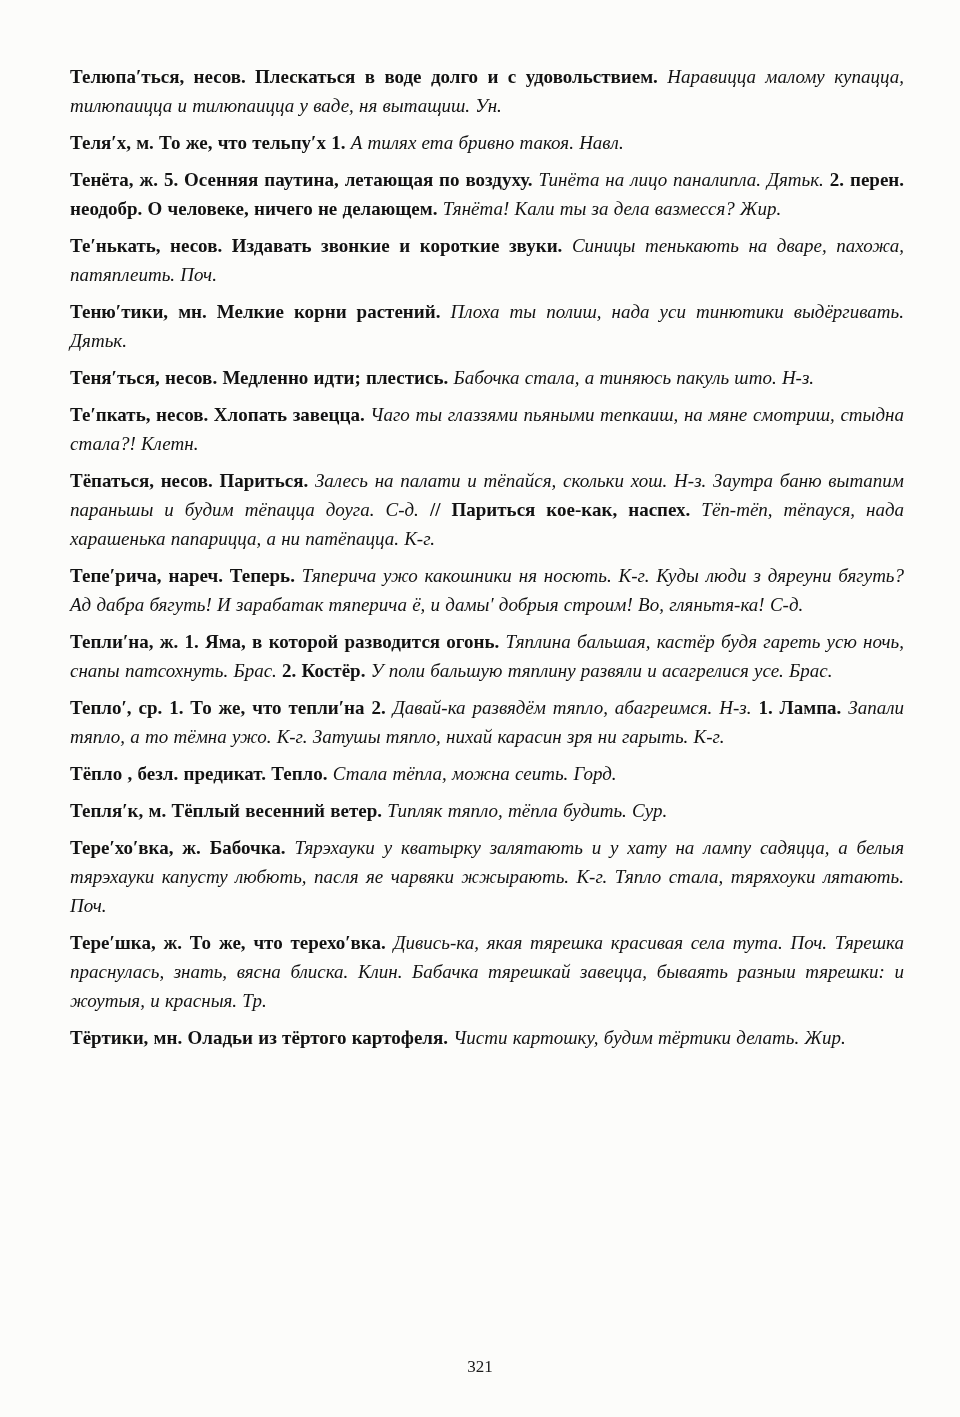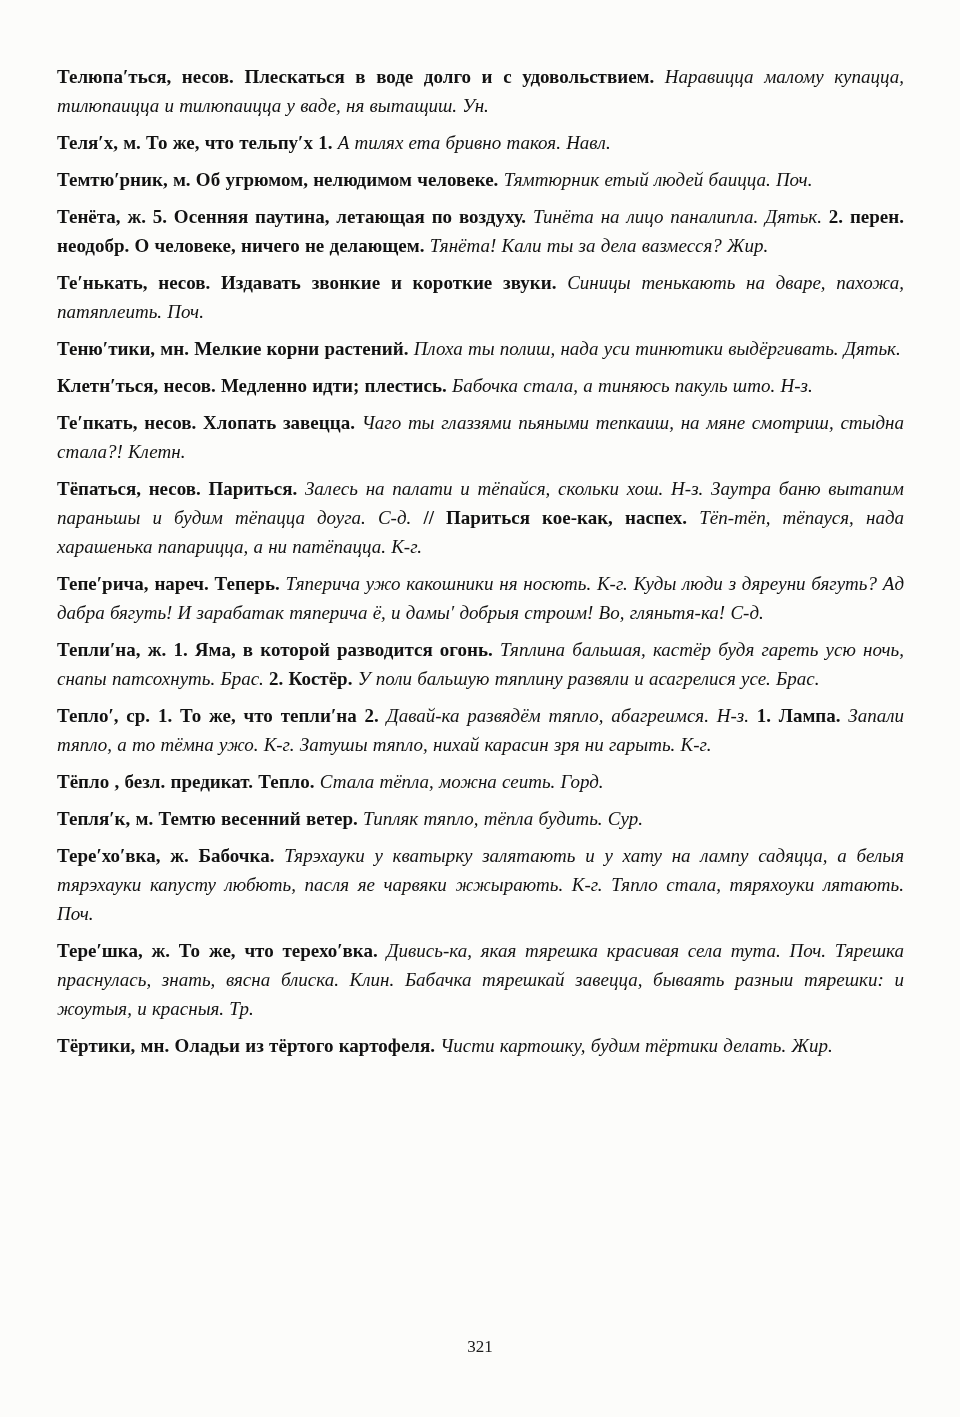--- a/index.html
+++ b/index.html
@@ -13,51 +13,50 @@
     position: relative;
     box-sizing: border-box;
     padding: 62px 56px 0 57px;
     overflow: hidden;
   }
   .entries { width: 100%; }
   .entry {
     font-size: 19px;
     line-height: 29px;
     text-align: justify;
-    margin: 0 0 8px 0;
+    margin: 0 0 8px 13px;
     word-spacing: 0.5px;
   }
   .entry span.b { font-weight: 700; font-style: normal; }
   .entry span.i { font-style: italic; font-weight: 400; }
   .page-number {
     position: absolute;
     left: 0; right: 0;
-    bottom: 60px;
+    bottom: 40px;
     text-align: center;
     font-size: 17px;
     color: #1a1a1a;
   }
 </style>
 </head>
 <body>
 
 <div class="page">
   <div class="entries" id="entries">
       <p class="entry"><span class="b">Телюпа′ться, несов. Плескаться в воде долго и с удовольствием. </span><span class="i">Наравицца малому купацца, тилюпаицца и тилюпаицца у ваде, ня вытащиш. Ун.</span></p>
       <p class="entry"><span class="b">Теля′х, м. То же, что тельпу′х 1. </span><span class="i">А тилях ета бривно такоя. Навл.</span></p>
-      <p class="entry"><span class="b">Темтю′рник, м. Об угрюмом, нелюдимом человеке. </span><span class="i">Тямтюрник етый людей баицца. Поч.</span></p>
       <p class="entry"><span class="b">Тенёта, ж. 5. Осенняя паутина, летающая по воздуху. </span><span class="i">Тинёта на лицо паналипла. Дятьк. </span><span class="b">2. перен. неодобр. О человеке, ничего не делающем. </span><span class="i">Тянёта! Кали ты за дела вазмесся? Жир.</span></p>
       <p class="entry"><span class="b">Те′нькать, несов. Издавать звонкие и короткие звуки. </span><span class="i">Синицы тенькають на дваре, пахожа, патяплеить. Поч.</span></p>
       <p class="entry"><span class="b">Теню′тики, мн. Мелкие корни растений. </span><span class="i">Плоха ты полиш, нада уси тинютики выдёргивать. Дятьк.</span></p>
-      <p class="entry"><span class="b">Клетн′ться, несов. Медленно идти; плестись. </span><span class="i">Бабочка стала, а тиняюсь пакуль што. Н-з.</span></p>
+      <p class="entry"><span class="b">Теня′ться, несов. Медленно идти; плестись. </span><span class="i">Бабочка стала, а тиняюсь пакуль што. Н-з.</span></p>
       <p class="entry"><span class="b">Те′пкать, несов. Хлопать завецца. </span><span class="i">Чаго ты глаззями пьяными тепкаиш, на мяне смотриш, стыдна стала?! Клетн.</span></p>
       <p class="entry"><span class="b">Тёпаться, несов. Париться. </span><span class="i">Залесь на палати и тёпайся, скольки хош. Н-з.  Заутра баню вытапим параньшы и будим тёпацца доуга. С-д. </span><span class="b">// Париться кое-как, наспех. </span><span class="i">Тёп-тёп, тёпауся, нада харашенька папарицца, а ни патёпацца. К-г.</span></p>
       <p class="entry"><span class="b">Тепе′рича, нареч. Теперь. </span><span class="i">Тяперича ужо какошники ня носють. К-г. Куды люди з дяреуни бягуть? Ад дабра бягуть! И зарабатак тяперича ё, и дамы′ добрыя строим! Во, гляньтя-ка! С-д.</span></p>
       <p class="entry"><span class="b">Тепли′на, ж. 1. Яма, в которой разводится огонь. </span><span class="i">Тяплина бальшая, кастёр будя гареть усю ночь, снапы патсохнуть. Брас. </span><span class="b">2. Костёр. </span><span class="i">У поли бальшую тяплину развяли и асагрелися усе. Брас.</span></p>
       <p class="entry"><span class="b">Тепло′, ср. 1. То же, что тепли′на 2. </span><span class="i">Давай-ка развядём тяпло, абагреимся. Н-з. </span><span class="b">1. Лампа. </span><span class="i">Запали тяпло, а то тёмна ужо. К-г.  Затушы тяпло, нихай карасин зря ни гарыть. К-г.</span></p>
       <p class="entry"><span class="b">Тёпло , безл. предикат. Тепло. </span><span class="i">Стала тёпла, можна сеить. Горд.</span></p>
-      <p class="entry"><span class="b">Тепля′к, м. Темтю весенний ветер. </span><span class="i">Типляк тяпло, тёпла будить. Сур.</span></p>
+      <p class="entry"><span class="b">Тепля′к, м. Тёплый весенний ветер. </span><span class="i">Типляк тяпло, тёпла будить. Сур.</span></p>
       <p class="entry"><span class="b">Тере′хо′вка, ж. Бабочка. </span><span class="i">Тярэхауки у кватырку залятають и у хату на лампу садяцца, а белыя тярэхауки капусту любють, пасля яе чарвяки жжырають. К-г. Тяпло стала, тяряхоуки лятають. Поч.</span></p>
       <p class="entry"><span class="b">Тере′шка, ж. То же, что терехо′вка. </span><span class="i">Дивись-ка, якая тярешка красивая села тута. Поч. Тярешка праснулась, знать, вясна блиска. Клин.  Бабачка тярешкай завецца, бываять разныи тярешки: и жоутыя, и красныя. Тр.</span></p>
       <p class="entry"><span class="b">Тёртики, мн. Оладьи из тёртого картофеля. </span><span class="i">Чисти картошку, будим тёртики делать. Жир.</span></p>
     </div>
   <div class="page-number">321</div>
 </div>
 
 </body></html>

